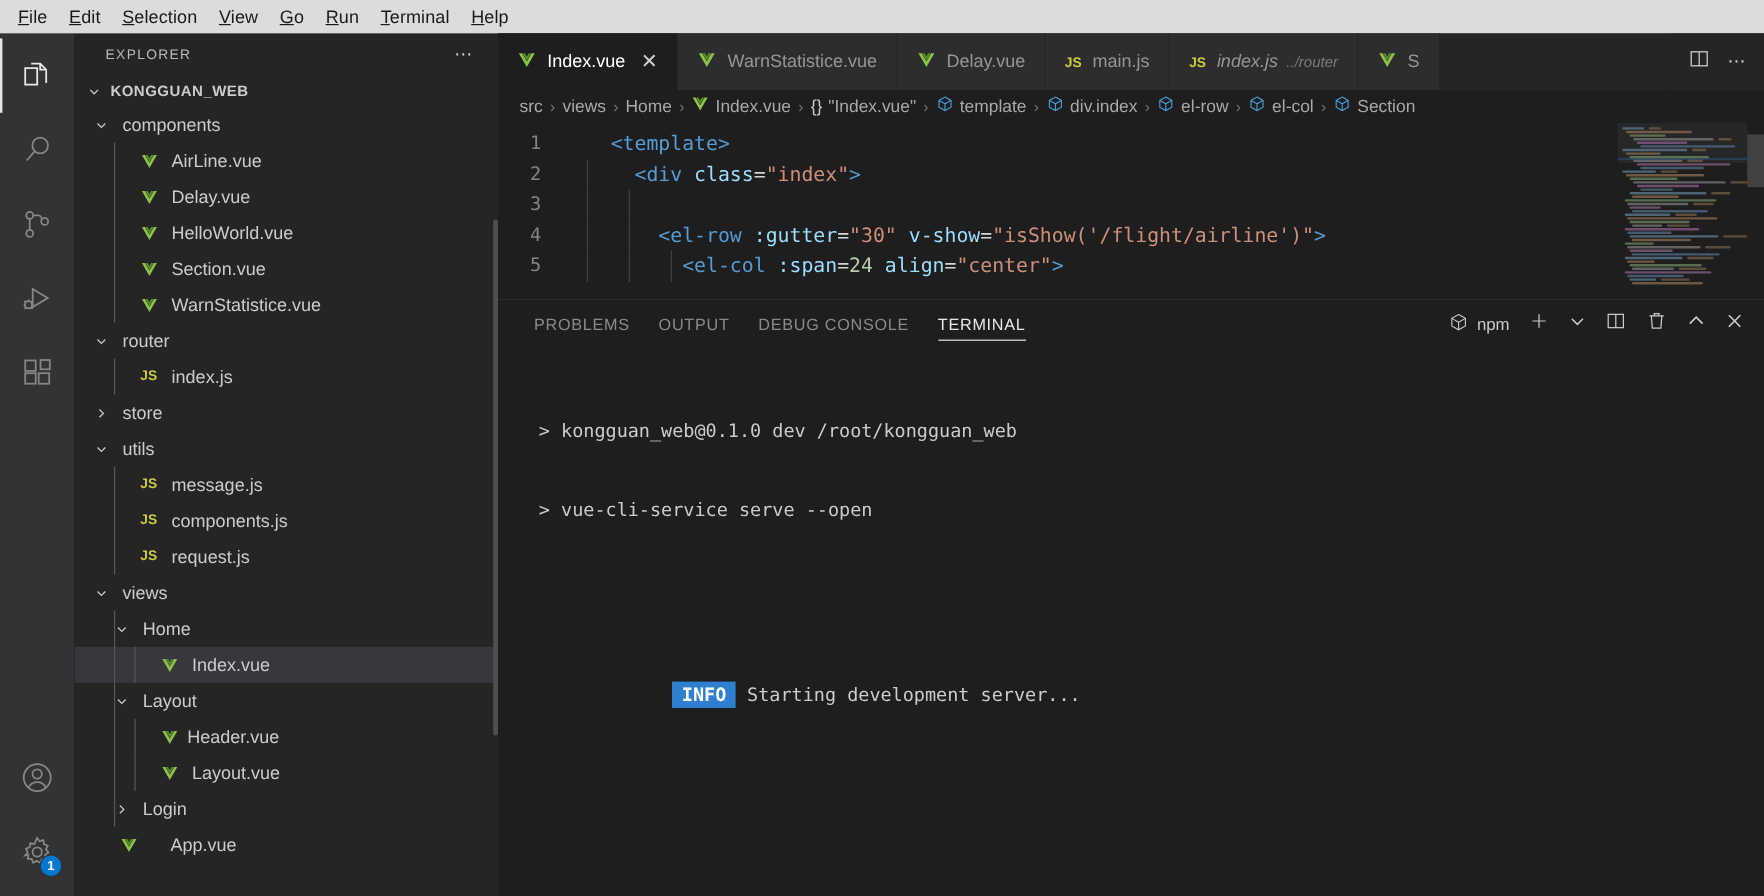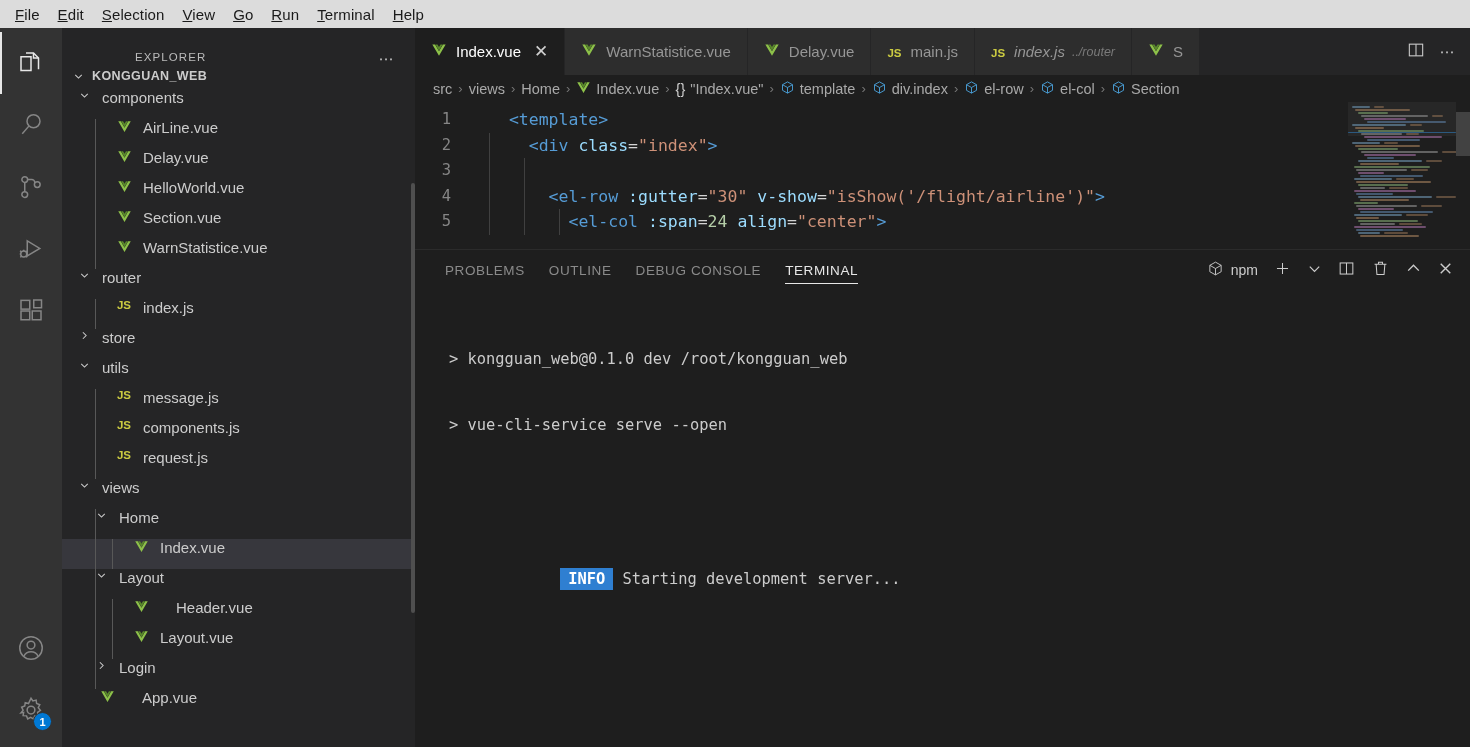--- a/index.html
+++ b/index.html
@@ -44,33 +44,32 @@
     display: flex; align-items: center; justify-content: center;
     border: 1px solid #333;
   }
 
   
   .sidebar {
     width: 353px; flex: 0 0 353px; background: #252526; display: flex; flex-direction: column;
     position: relative; border-right: 0;
   }
   .sidebar-header {
-    height: 35px; flex: 0 0 35px; display: flex; align-items: flex-end;
+    height: 35px; flex: 0 0 35px; display: flex; align-items: center;
     padding: 0 20px 0 26px; color: #bbbbbb; font-size: 11.5px; letter-spacing: 1.1px;
     justify-content: space-between;
-    margin-left: 47px;
   }
   .dots { color: #cccccc; font-size: 15px; letter-spacing: 1.5px; line-height: 8px; }
   .tree { flex: 1 1 auto; overflow: hidden; position: relative; font-size: 14.5px; color: #cccccc; }
   .tree-root {
     height: 26px; display: flex; align-items: center; gap: 6px; padding-left: 8px;
     font-weight: 700; font-size: 12.5px; letter-spacing: .4px; color: #cccccc;
   }
   .row {
-    height: 30px; display: flex; align-items: flex-start; gap: 6px;
+    height: 30px; display: flex; align-items: center; gap: 6px;
     white-space: nowrap; position: relative; color: #cccccc; font-size: 15px;
   }
   .row.selected { background: #37373d; }
   .row.selected::before {
     content:""; position:absolute; left:0; top:0; bottom:0; width:0;
   }
   .guide {
     position: absolute; top: 0; bottom: 0; width: 1px; background: #585858;
   }
   .chev { width: 16px; display: inline-flex; align-items: center; justify-content: center; color:#cccccc; }
@@ -427,21 +426,21 @@
               <span class="guide" style="left:33px"></span>
               <span class="guide" style="left:50px"></span>
               <span style="display:inline-block;width:42px"></span>
               <span style="display:inline-block;width:16px"></span>
               <span class="ficon">
                 <svg class="vue-icon" width="15" height="15" viewBox="0 0 24 24">
                   <path d="M2 3.6h4.1L12 13.9 17.9 3.6H22L12 20.8z" fill="#8dc149"></path>
                   <path d="M6.6 3.6h3.1L12 7.6l2.3-4h3.1L12 13z" fill="#5a8a2a"></path>
                 </svg>
               </span>
-              <span style="margin-left:20px">Header.vue</span>
+              <span style="margin-left:0">Header.vue</span>
             </div>
             <div class="row">
               <span class="guide" style="left:33px"></span>
               <span class="guide" style="left:50px"></span>
               <span style="display:inline-block;width:42px"></span>
               <span style="display:inline-block;width:16px"></span>
               <span class="ficon">
                 <svg class="vue-icon" width="15" height="15" viewBox="0 0 24 24">
                   <path d="M2 3.6h4.1L12 13.9 17.9 3.6H22L12 20.8z" fill="#8dc149"></path>
                   <path d="M6.6 3.6h3.1L12 7.6l2.3-4h3.1L12 13z" fill="#5a8a2a"></path>
@@ -669,21 +668,21 @@
           </div>
         <div class="editor-vscroll">
           <div class="thumb"></div>
         </div>
       </div>
 
       <div class="panel">
         <div class="panel-header">
           <div id="panel-tabs" style="display:flex;">
               <div class="panel-tab">PROBLEMS</div>
-              <div class="panel-tab">OUTLINE</div>
+              <div class="panel-tab">OUTPUT</div>
               <div class="panel-tab">DEBUG CONSOLE</div>
               <div class="panel-tab active">TERMINAL</div>
             </div>
           <div class="panel-actions">
             <span class="npm-sel">
               <span>
                 <svg width="17" height="17" viewBox="0 0 24 24" fill="none" stroke="currentColor" stroke-width="1.3">
                   <path d="M12 3l8 4.5v9L12 21 4 16.5v-9z"></path>
                     <path d="M12 12l8-4.5M12 12v9M12 12L4 7.5"></path>
                 </svg>

